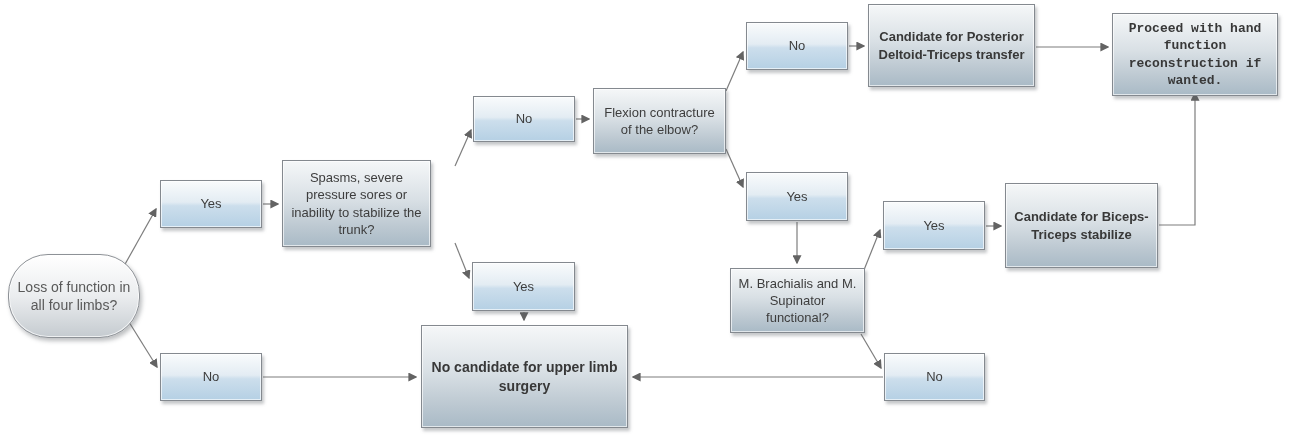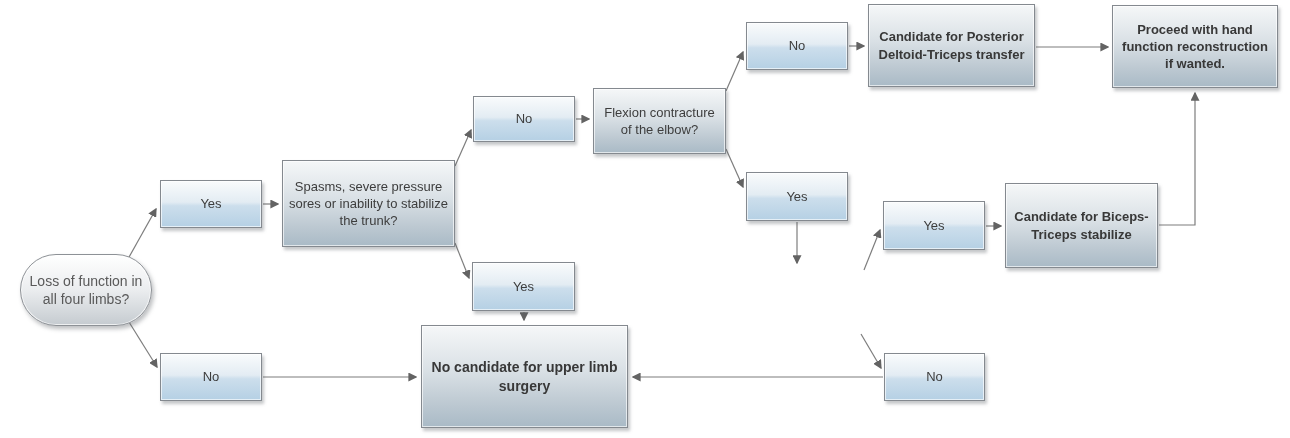--- a/index.html
+++ b/index.html
@@ -66,44 +66,45 @@
     <path class="edge" d="M797,222 L797,263" marker-end="url(#arrow)"></path>
     <path class="edge" d="M864,270 L880,230" marker-end="url(#arrow)"></path>
     <path class="edge" d="M861,334 L881,368" marker-end="url(#arrow)"></path>
     <path class="edge" d="M986,226 L1001,226" marker-end="url(#arrow)"></path>
     <path class="edge" d="M1159,225 L1195,225 L1195,93" marker-end="url(#arrow)"></path>
     <path class="edge" d="M524,312 L524,320" marker-end="url(#arrow)"></path>
     <path class="edge" d="M883,377 L633,377" marker-end="url(#arrow)"></path>
     <path class="edge" d="M263,377 L416,377" marker-end="url(#arrow)"></path>
   </svg>
 
-  <div class="node ellipse" style="left:20px;top:254px;width:132px;height:72px;">Loss of function in all four limbs?</div>
+  <div class="node ellipse" style="left:8px;top:254px;width:132px;height:84px;">Loss of function in all four limbs?</div>
 
   <div class="node blue" style="left:160px;top:180px;width:102px;height:48px;">Yes</div>
 
   <div class="node blue" style="left:160px;top:353px;width:102px;height:48px;">No</div>
 
-  <div class="node gray" style="left:282px;top:160px;width:173px;height:87px;">Spasms, severe pressure sores or inability to stabilize the trunk?</div>
+  <div class="node gray" style="left:282px;top:160px;width:149px;height:87px;">Spasms, severe pressure sores or inability to stabilize the trunk?</div>
 
   <div class="node blue" style="left:473px;top:96px;width:102px;height:46px;">No</div>
 
   <div class="node blue" style="left:472px;top:262px;width:103px;height:49px;">Yes</div>
 
   <div class="node gray bold big" style="left:421px;top:325px;width:207px;height:103px;">No candidate for upper limb surgery</div>
 
   <div class="node gray" style="left:593px;top:88px;width:133px;height:66px;">Flexion contracture of the elbow?</div>
 
   <div class="node blue" style="left:746px;top:22px;width:102px;height:48px;">No</div>
 
   <div class="node blue" style="left:746px;top:172px;width:102px;height:49px;">Yes</div>
 
   <div class="node gray bold" style="left:868px;top:4px;width:167px;height:83px;">Candidate for Posterior Deltoid-Triceps transfer</div>
 
-  <div class="node gray bold" style="left:1112px;top:5px;width:166px;height:83px;">Proceed with hand function reconstruction if wanted.</div>
+  <div class="node gray bold" style="left:1112px;top:13px;width:166px;height:83px;font-family:Liberation Mono, monospace;">Proceed with hand function reconstruction if wanted.</div>
 
+  <div class="node gray" style="left:730px;top:268px;width:135px;height:65px;">M. Brachialis and M. Supinator functional?</div>
 
   <div class="node blue" style="left:883px;top:201px;width:102px;height:49px;">Yes</div>
 
   <div class="node blue" style="left:884px;top:353px;width:101px;height:48px;">No</div>
 
   <div class="node gray bold" style="left:1005px;top:183px;width:153px;height:85px;">Candidate for Biceps-Triceps stabilize</div>
 
 </div>
 
 </body></html>

